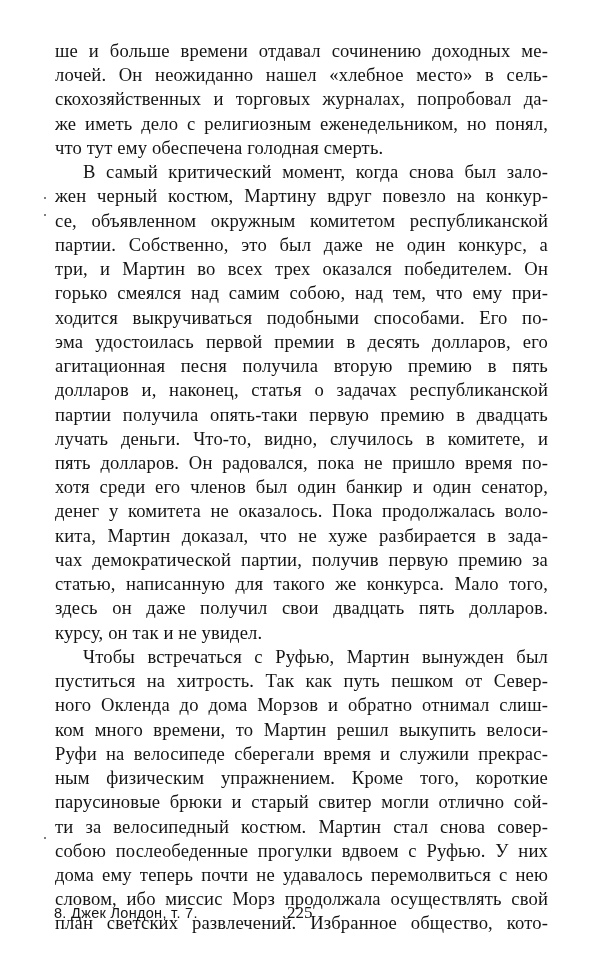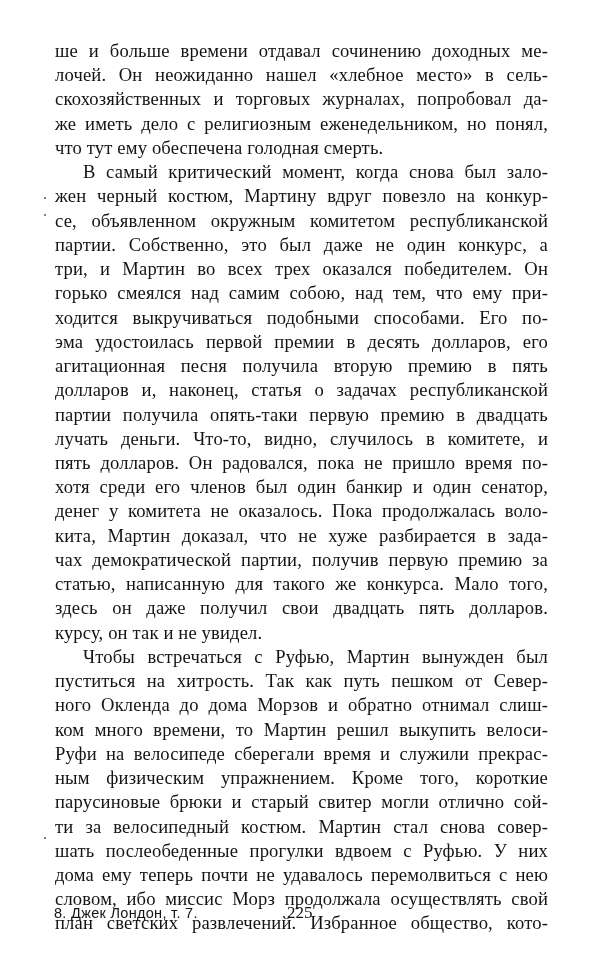--- a/index.html
+++ b/index.html
@@ -101,21 +101,21 @@
 
   <div>
     <span class="line indent">Чтобы встречаться с Руфью, Мартин вынужден был</span>
     <span class="line">пуститься на хитрость. Так как путь пешком от Север-</span>
     <span class="line">ного Окленда до дома Морзов и обратно отнимал слиш-</span>
     <span class="line">ком много времени, то Мартин решил выкупить велоси-</span>
     <span class="line">Руфи на велосипеде сберегали время и служили прекрас-</span>
     <span class="line">ным физическим упражнением. Кроме того, короткие</span>
     <span class="line">парусиновые брюки и старый свитер могли отлично сой-</span>
     <span class="line">ти за велосипедный костюм. Мартин стал снова совер-</span>
-    <span class="line">шать послеобеденные прогулки вдвоем с Руфью. У них</span>
+    <span class="line">собою послеобеденные прогулки вдвоем с Руфью. У них</span>
     <span class="line">дома ему теперь почти не удавалось перемолвиться с нею</span>
     <span class="line">словом, ибо миссис Морз продолжала осуществлять свой</span>
     <span class="line">план светских развлечений. Избранное общество, кото-</span>
 
   </div>
 </div>
 
 <div class="margin-dot" style="top:197px;"></div>
 <div class="margin-dot" style="top:214px;"></div>
 <div class="margin-dot" style="top:837px;"></div>

